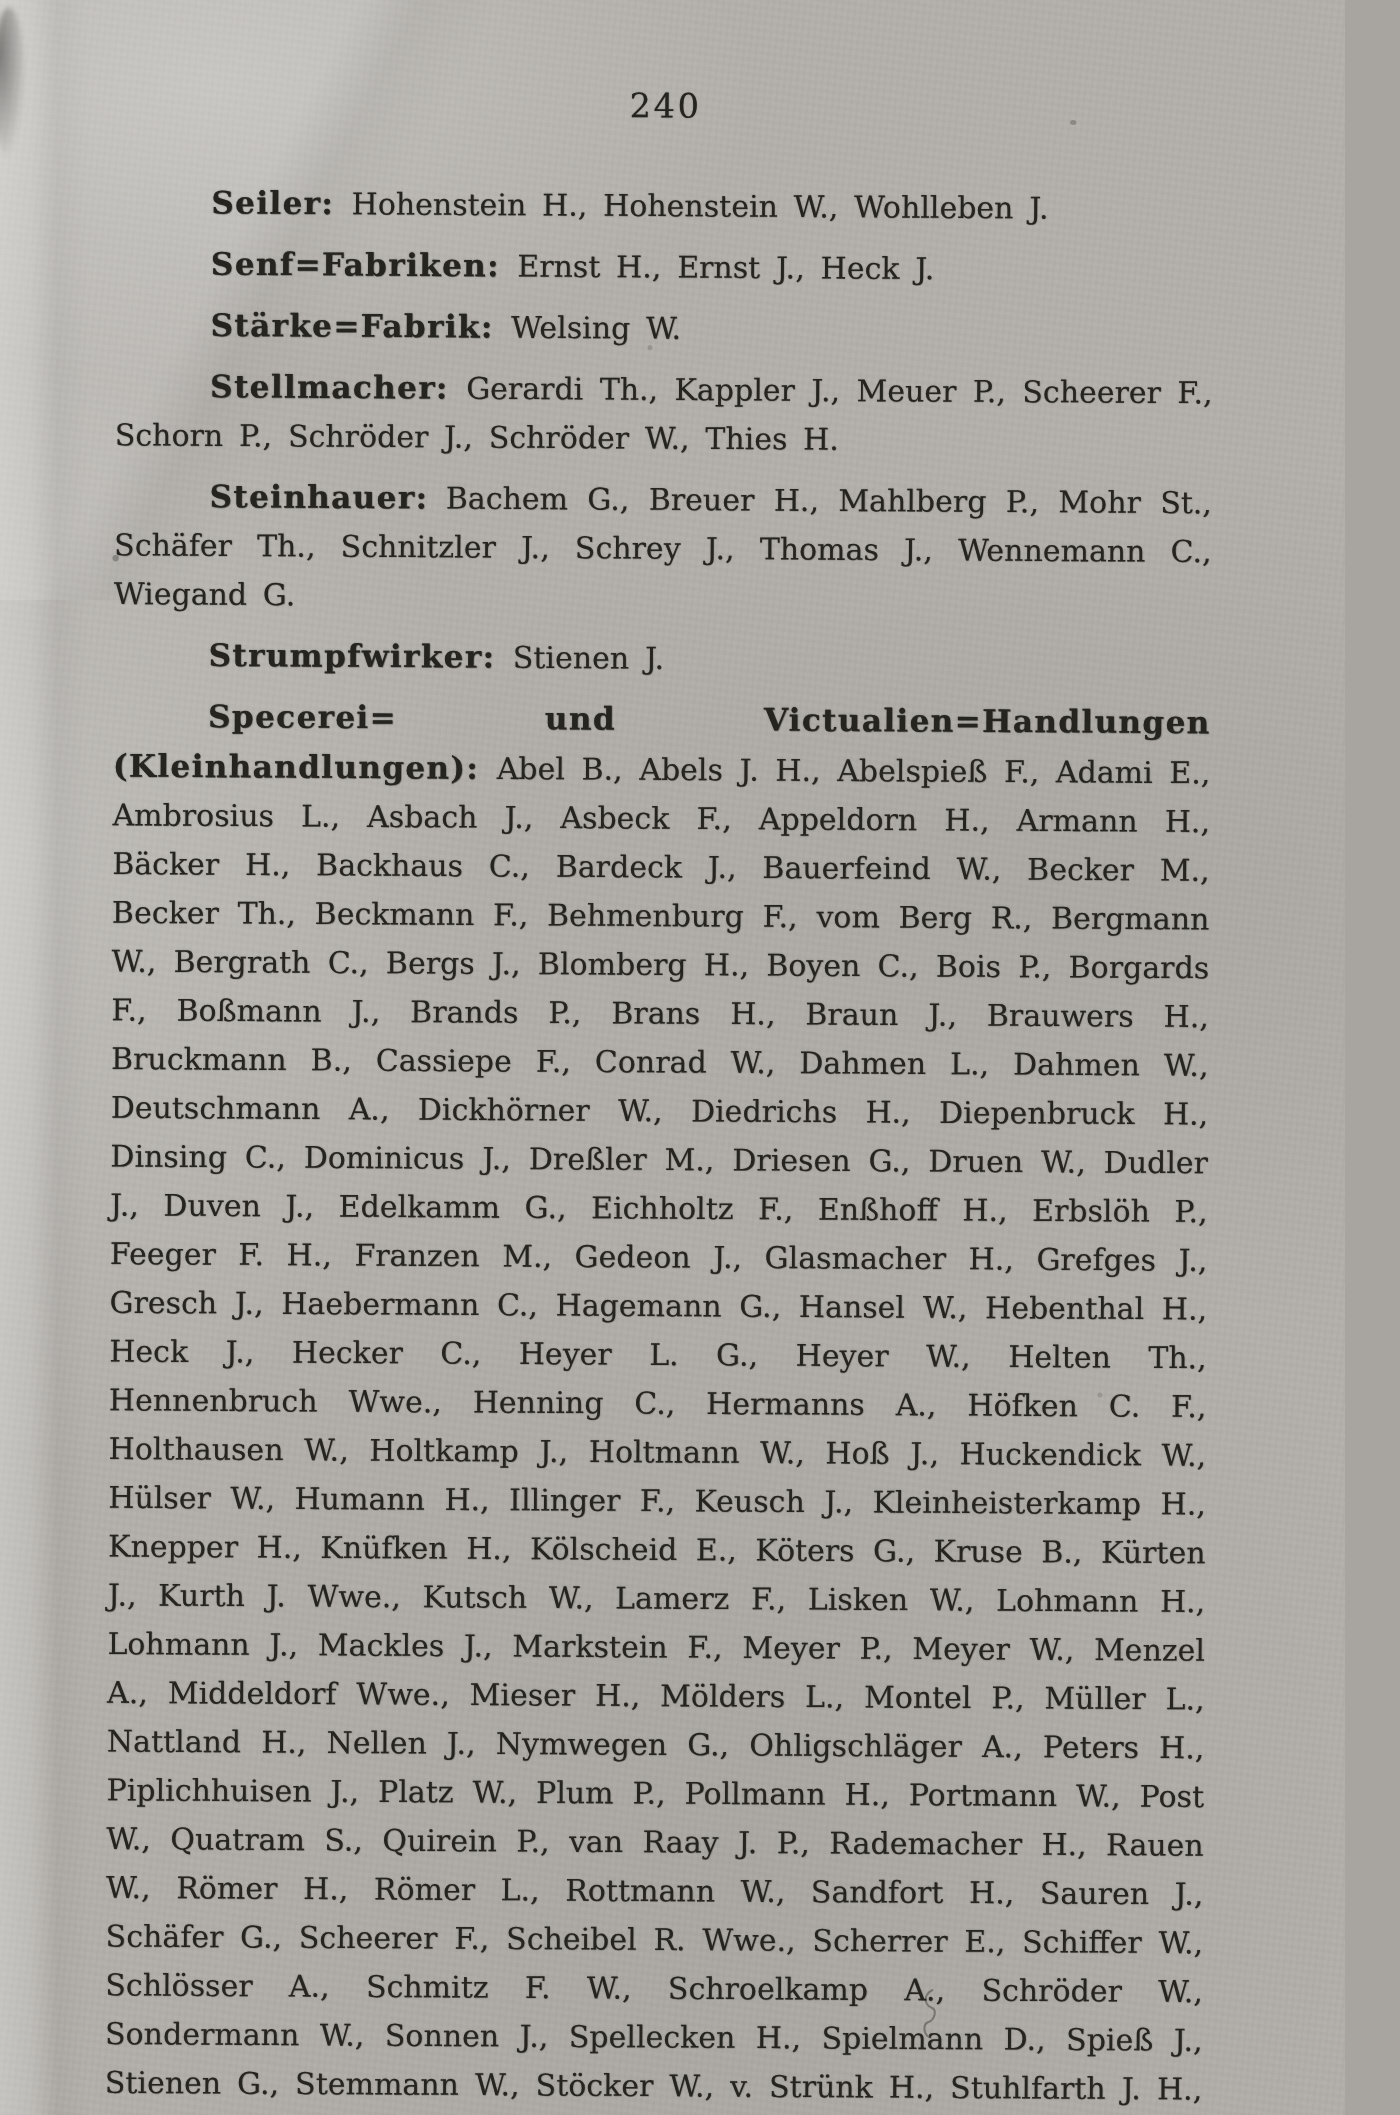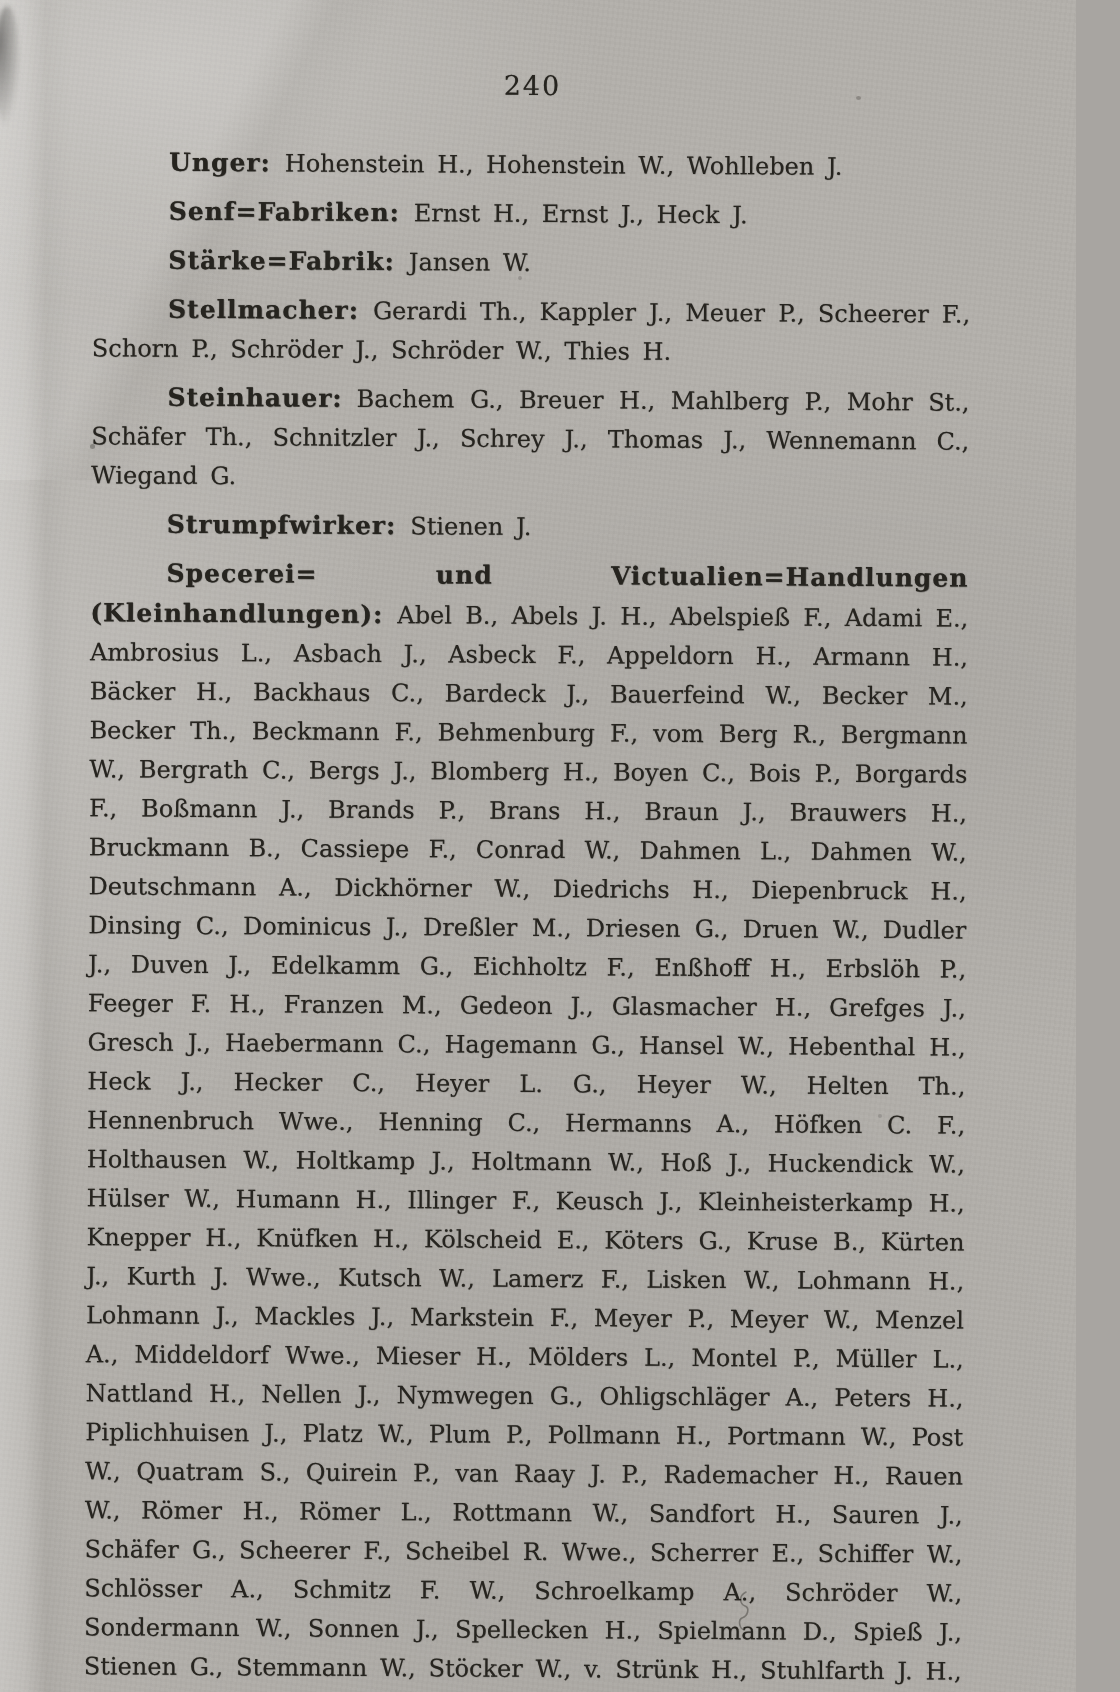--- a/index.html
+++ b/index.html
@@ -78,29 +78,29 @@
   <div class="speckle s4"></div>
   <svg class="squiggle" width="26" height="44" viewBox="0 0 26 44">
     <path d="M16 4 C 8 8, 10 16, 15 18 C 20 20, 18 28, 12 30 C 8 32, 9 40, 14 42" fill="none" stroke="#3a3833" stroke-width="1.6" stroke-linecap="round"></path>
   </svg>
 
   <div class="content">
 
     <div class="page-number">240</div>
 
     <p class="entry">
-      <span class="trade">Unger:</span><span class="names">Hohenstein H., Hohenstein W., Wohlleben J.</span>
+      <span class="trade">Seiler:</span><span class="names">Hohenstein H., Hohenstein W., Wohlleben J.</span>
     </p>
 
     <p class="entry">
       <span class="trade">Senf=Fabriken:</span><span class="names">Ernst H., Ernst J., Heck J.</span>
     </p>
 
     <p class="entry">
-      <span class="trade">Stärke=Fabrik:</span><span class="names">Jansen W.</span>
+      <span class="trade">Stärke=Fabrik:</span><span class="names">Welsing W.</span>
     </p>
 
     <p class="entry">
       <span class="trade">Stellmacher:</span><span class="names">Gerardi Th., Kappler J., Meuer P., Scheerer F., Schorn P., Schröder J., Schröder W., Thies H.</span>
     </p>
 
     <p class="entry">
       <span class="trade">Steinhauer:</span><span class="names">Bachem G., Breuer H., Mahlberg P., Mohr St., Schäfer Th., Schnitzler J., Schrey J., Thomas J., Wennemann C., Wiegand G.</span>
     </p>
 

